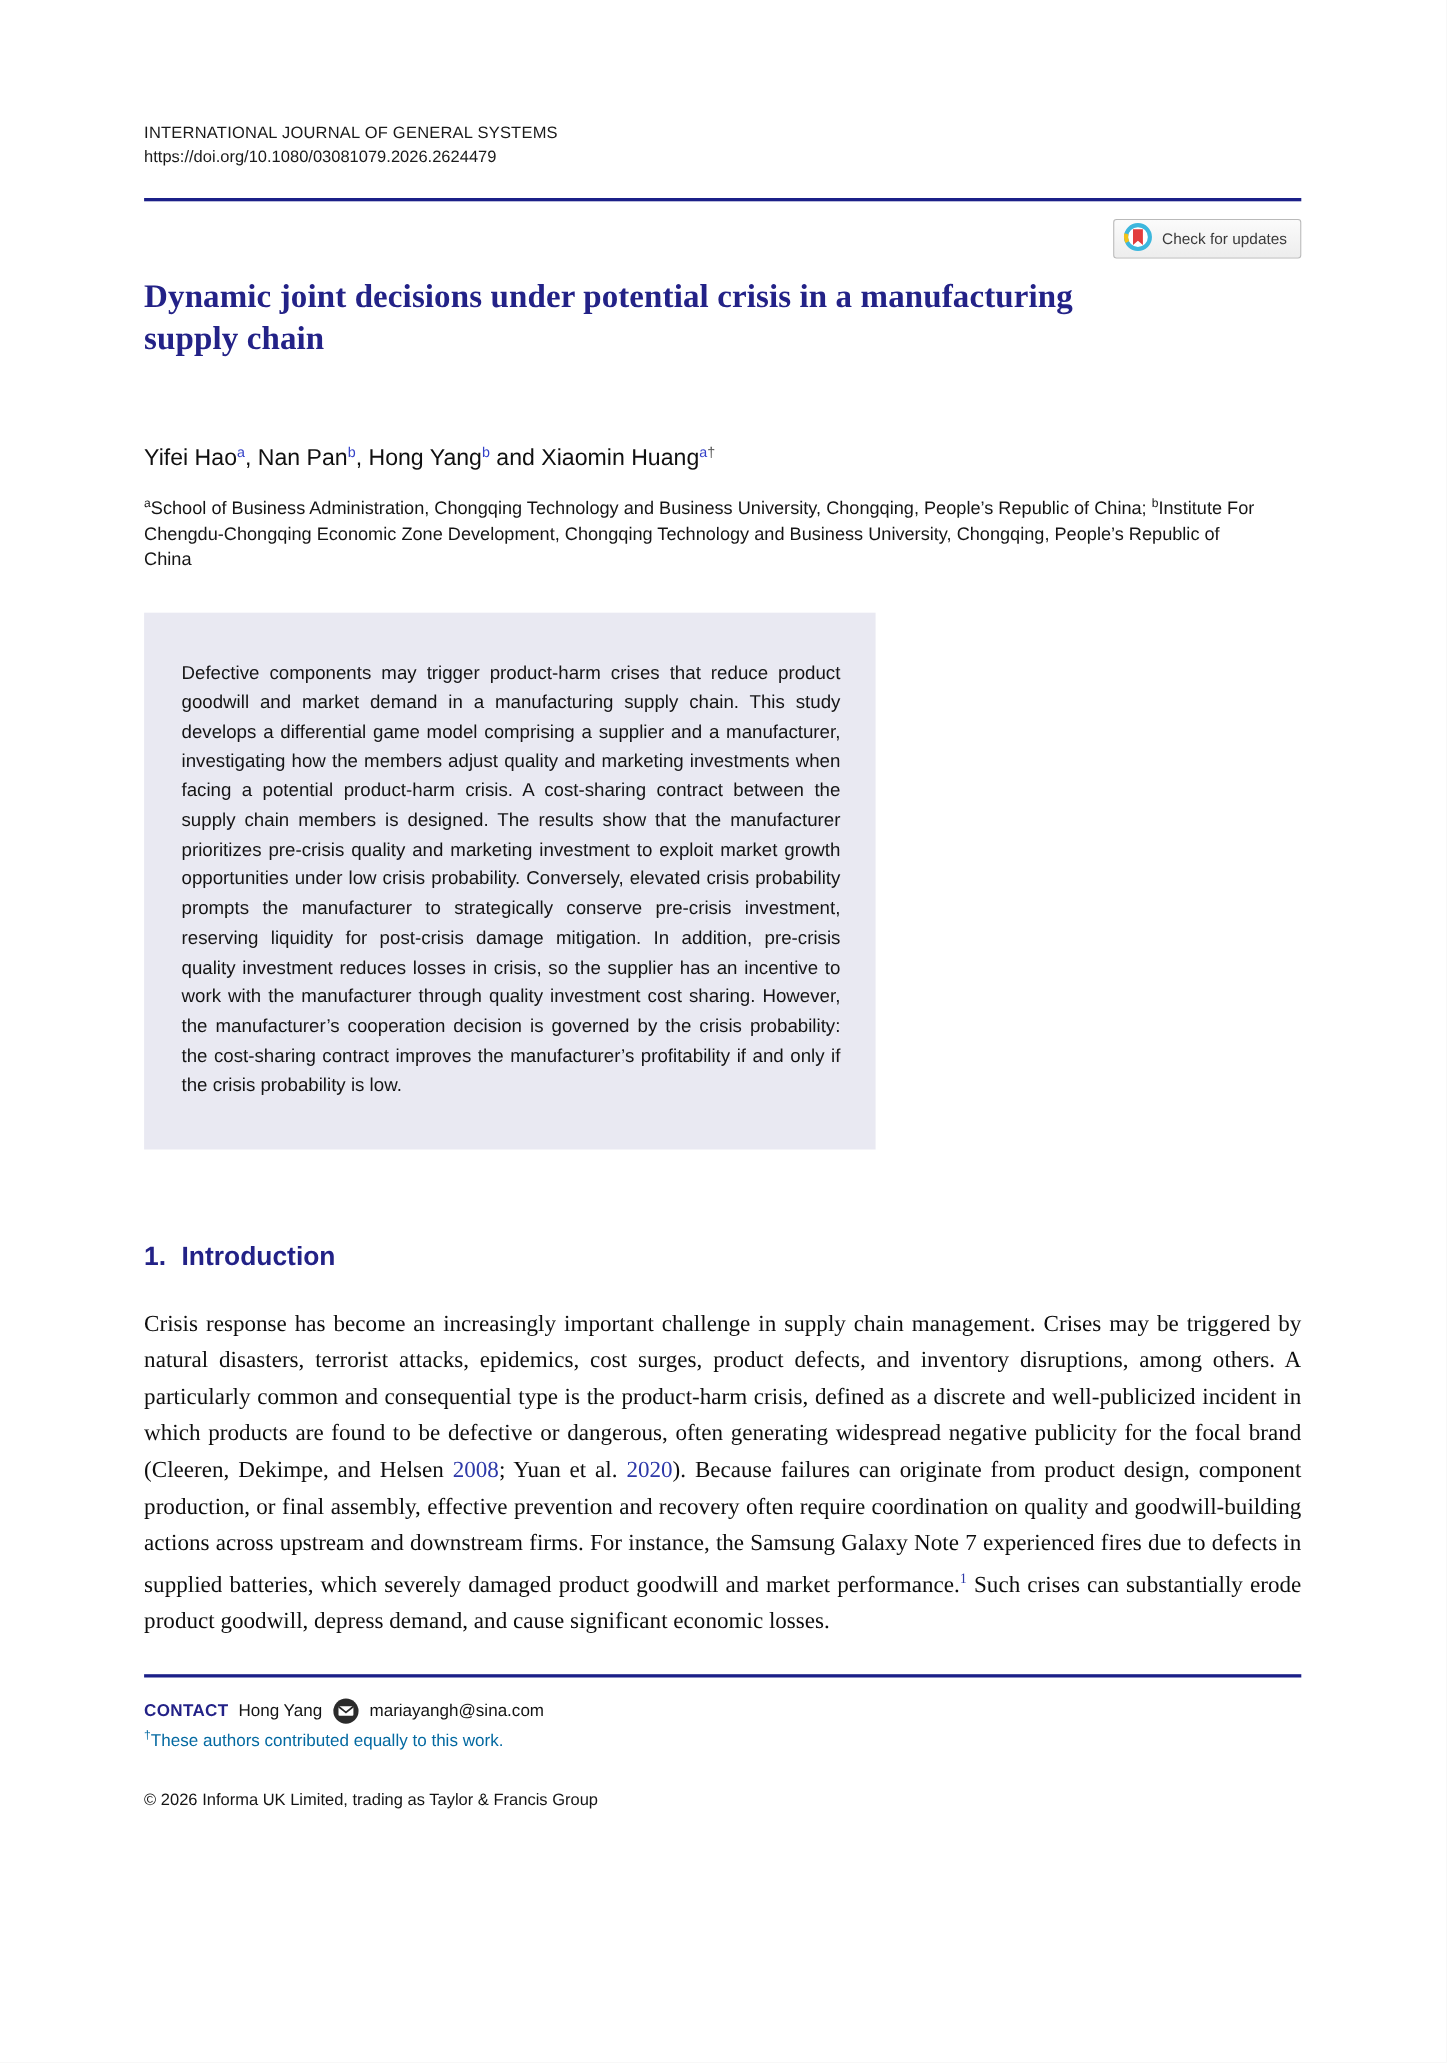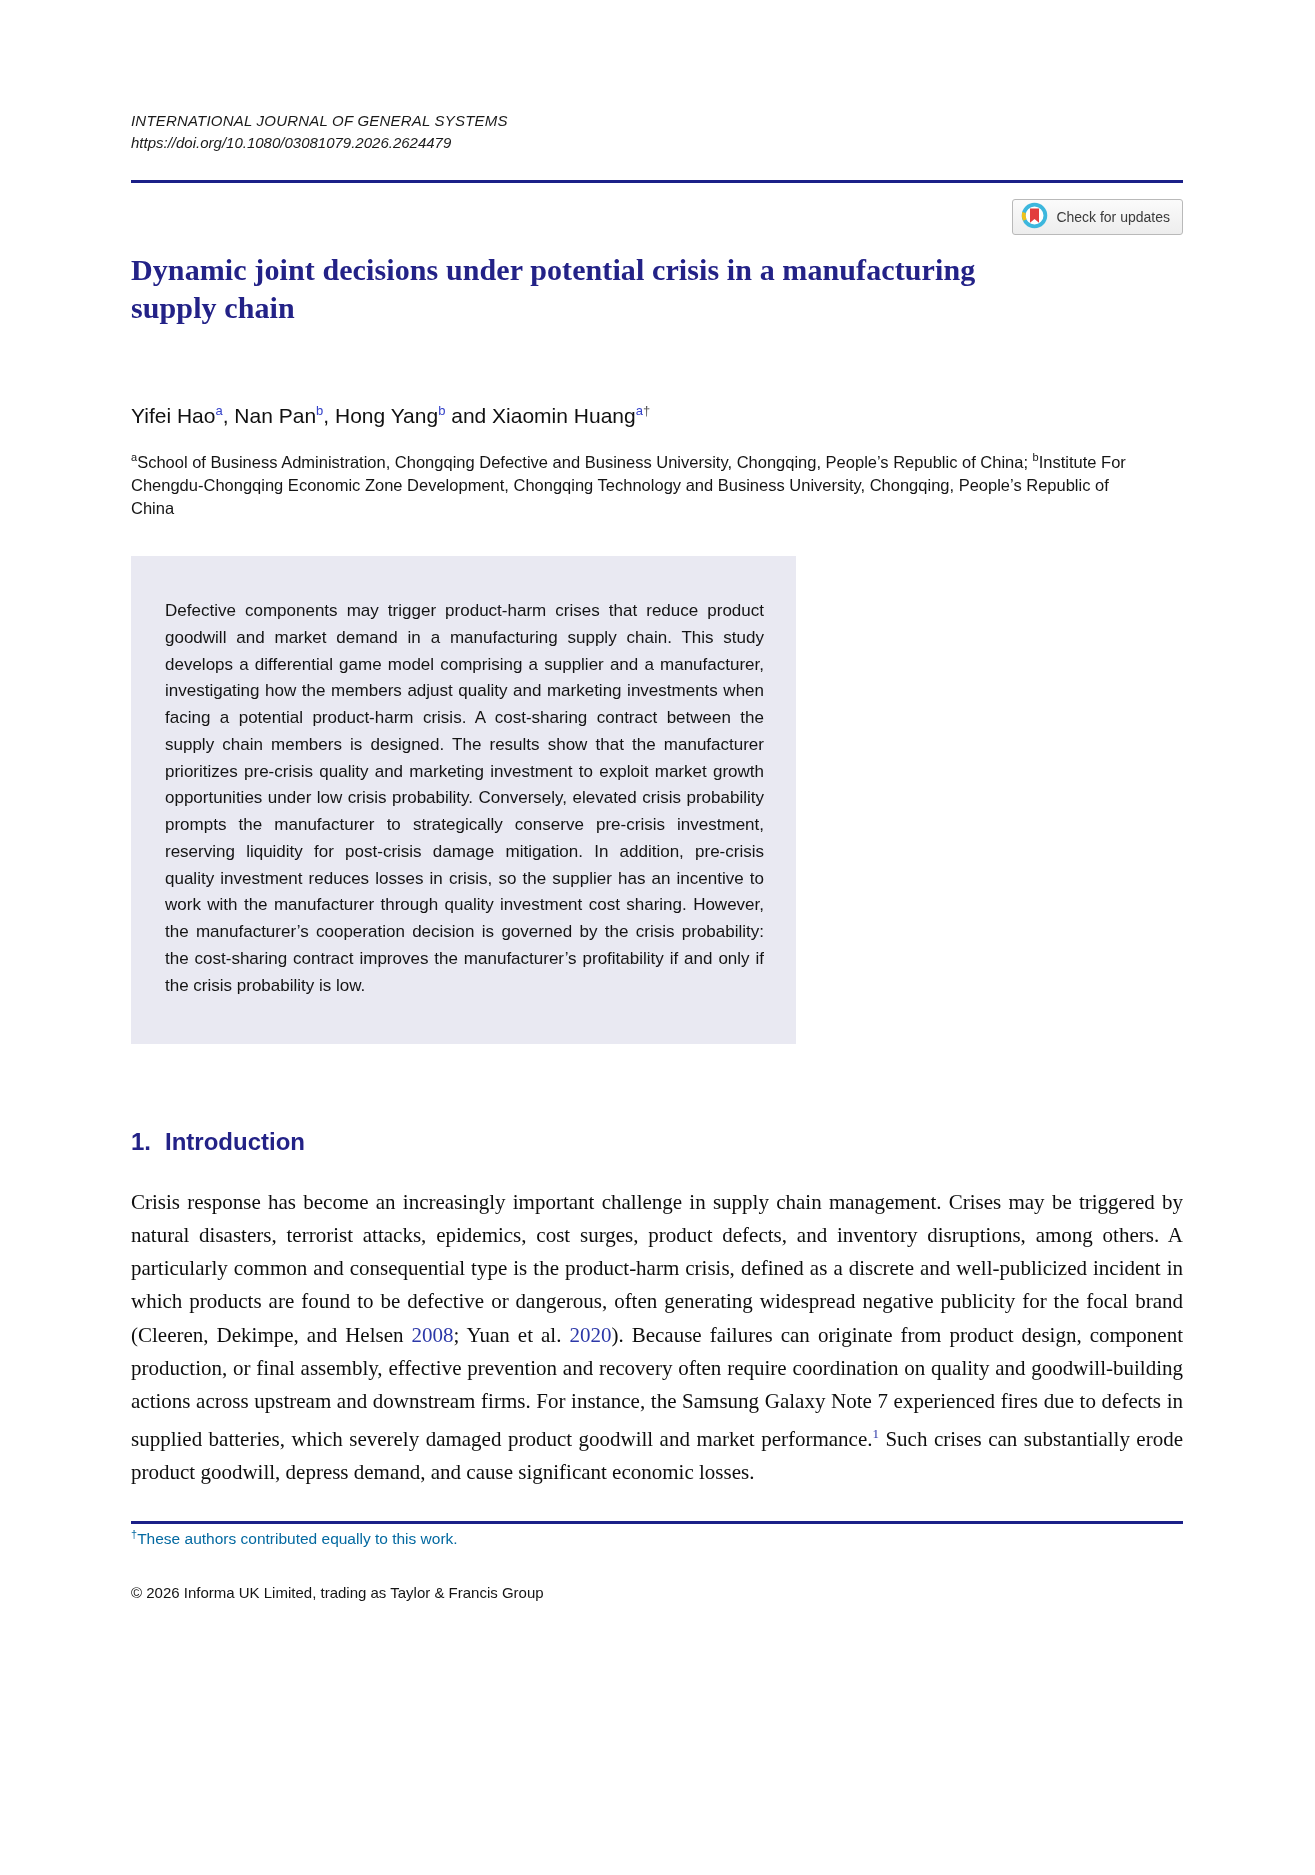--- a/index.html
+++ b/index.html
@@ -10,21 +10,21 @@
     height: 1875px;
     margin: 0 auto;
     background: #ffffff;
     outline: 1px solid #e3e3e3;
     padding: 100px 132px 0 131px;
     font-family: "Liberation Sans", sans-serif;
     color: #111;
     overflow: hidden;
   }
   
-  .masthead { display: flex; justify-content: space-between; align-items: flex-start; font-style: italic; }
+  .masthead { display: flex; justify-content: space-between; align-items: flex-start; }
   .journal-info { padding-top: 10px; }
   .journal-name { font-size: 15px; letter-spacing: .2px; color: #1a1a1a; line-height: 1.45; }
   .doi { font-size: 15px; color: #1a1a1a; line-height: 1.45; text-decoration: none; }
   .logo { display: flex; align-items: center; gap: 12px; padding-right: 8px; }
   .logo-mark svg { display: block; }
   .logo-title { font-size: 27px; font-weight: 500; color: #1a1a1a; line-height: 1.05; font-family: "Liberation Sans", sans-serif; }
   .logo-sub { font-size: 14px; color: #2b2b2b; margin-top: 3px; }
   .rule { height: 3px; background: #1b2088; margin-top: 26px; }
   
   .badge-row { display: flex; justify-content: flex-end; margin-top: 16px; }
@@ -110,37 +110,49 @@
     </button>
   </div>
 
   <h1 class="title">Dynamic joint decisions under potential crisis in a manufacturing supply chain</h1>
 
   <div class="authors">
     <span>Yifei Hao</span><sup>a</sup><span>, </span><span>Nan Pan</span><sup>b</sup><span>, </span><span>Hong Yang</span><sup>b</sup><span> and </span><span>Xiaomin Huang</span><sup>a</sup><sup class="dagger">†</sup>
   </div>
 
   <p class="affil">
-    <sup>a</sup><span>School of Business Administration, Chongqing Defective and Business University, Chongqing, People’s Republic of China; </span><sup>b</sup><span>Institute For Chengdu-Chongqing Economic Zone Development, Chongqing Technology and Business University, Chongqing, People’s Republic of China</span>
+    <sup>a</sup><span>School of Business Administration, Chongqing Technology and Business University, Chongqing, People’s Republic of China; </span><sup>b</sup><span>Institute For Chengdu-Chongqing Economic Zone Development, Chongqing Technology and Business University, Chongqing, People’s Republic of China</span>
   </p>
 
   <section class="abstract-row">
     <div class="abstract-box">
       <p class="abstract-text">Defective components may trigger product-harm crises that reduce product goodwill and market demand in a manufacturing supply chain. This study develops a differential game model comprising a supplier and a manufacturer, investigating how the members adjust quality and marketing investments when facing a potential product-harm crisis. A cost-sharing contract between the supply chain members is designed. The results show that the manufacturer prioritizes pre-crisis quality and marketing investment to exploit market growth opportunities under low crisis probability. Conversely, elevated crisis probability prompts the manufacturer to strategically conserve pre-crisis investment, reserving liquidity for post-crisis damage mitigation. In addition, pre-crisis quality investment reduces losses in crisis, so the supplier has an incentive to work with the manufacturer through quality investment cost sharing. However, the manufacturer’s cooperation decision is governed by the crisis probability: the cost-sharing contract improves the manufacturer’s profitability if and only if the crisis probability is low.</p>
     </div>
   </section>
 
   <h2 class="intro-heading"><span class="num">1.</span><span>Introduction</span></h2>
 
   <p class="body-text">
     <span>Crisis response has become an increasingly important challenge in supply chain management. Crises may be triggered by natural disasters, terrorist attacks, epidemics, cost surges, product defects, and inventory disruptions, among others. A particularly common and consequential type is the product-harm crisis, defined as a discrete and well-publicized incident in which products are found to be defective or dangerous, often generating widespread negative publicity for the focal brand (Cleeren, Dekimpe, and Helsen </span><a class="cite" href="#">2008</a><span>; Yuan et al. </span><a class="cite" href="#">2020</a><span>). Because failures can originate from product design, component production, or final assembly, effective prevention and recovery often require coordination on quality and goodwill-building actions across upstream and downstream firms. For instance, the Samsung Galaxy Note 7 experienced fires due to defects in supplied batteries, which severely damaged product goodwill and market performance.</span><sup><a class="fn-sup" href="#">1</a></sup><span> Such crises can substantially erode product goodwill, depress demand, and cause significant economic losses.</span>
   </p>
 
   <div class="rule footer-rule"></div>
 
   <footer>
+    <div class="contact-line">
+      <span class="contact-label">CONTACT</span>
+      <span class="contact-name">Hong Yang</span>
+      <span class="email-icon">
+        <svg width="25" height="25" viewBox="0 0 24 24">
+          <circle cx="12" cy="12" r="11" fill="#2b2b2b"></circle>
+          <rect x="5.5" y="7.8" width="13" height="8.4" rx="1" fill="#ffffff"></rect>
+          <path d="M5.5 8 l6.5 5.2 L18.5 8" fill="none" stroke="#2b2b2b" stroke-width="1.5"></path>
+        </svg>
+      </span>
+      <a class="email" href="#">mariayangh@sina.com</a>
+    </div>
     <div class="dagger-note">
       <sup>†</sup><span>These authors contributed equally to this work.</span>
     </div>
     <div class="copyright">© 2026 Informa UK Limited, trading as Taylor &amp; Francis Group</div>
   </footer>
 
 </div>
 
 </body></html>

